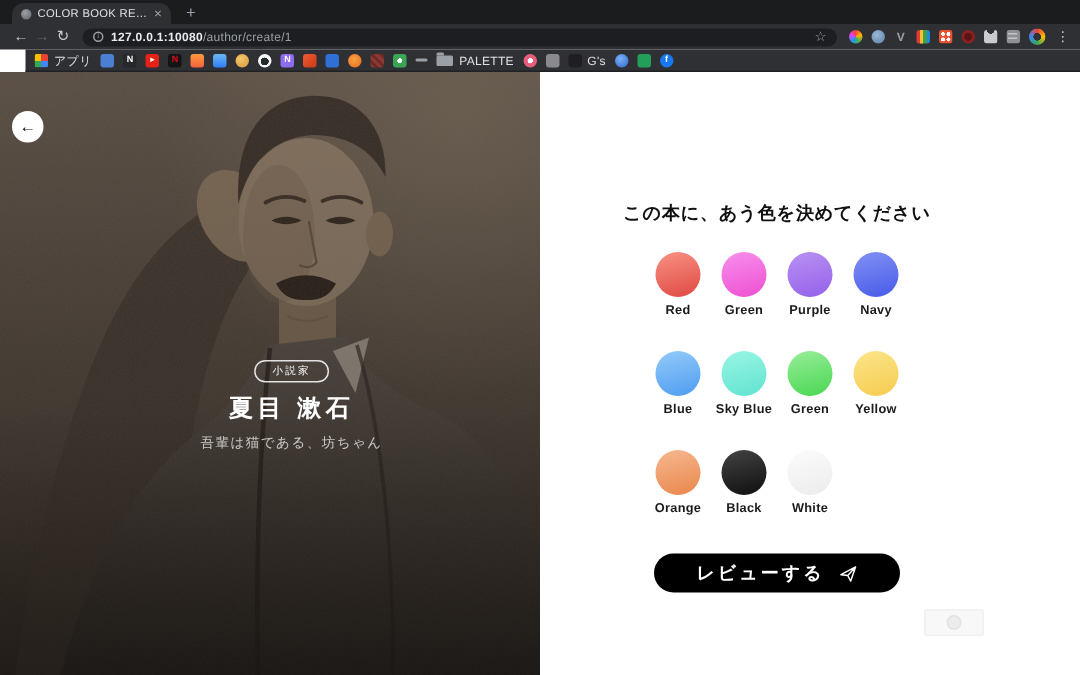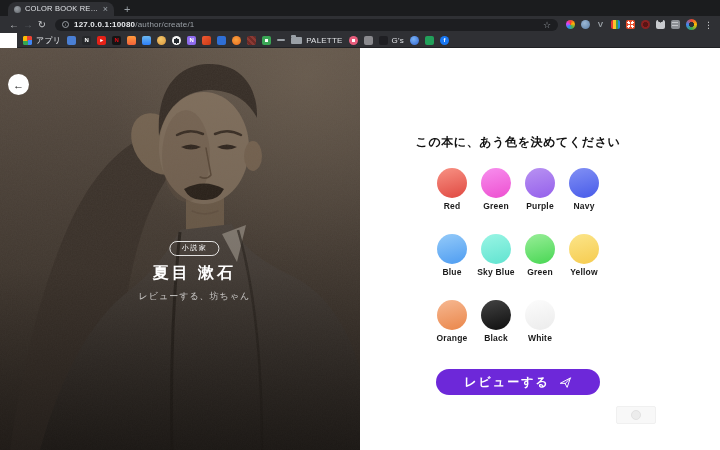--- a/index.html
+++ b/index.html
@@ -51,21 +51,21 @@
   .author-badge { display:inline-block; border:1px solid rgba(255,255,255,.85); color:#fff; font-size:7px; padding:1px 11px 2px; border-radius:8px; letter-spacing:1.5px; }
   .author-name { margin-top:7px; font-size:16px; font-weight:bold; color:#fff; letter-spacing:3px; }
   .author-works { margin-top:6px; font-size:9px; color:rgba(255,255,255,.72); letter-spacing:1px; }
 
   .choose-panel { position:relative; width:316px; height:402px; background:#fff; display:flex; flex-direction:column; align-items:center; padding-top:86px; }
   .heading { font-size:12px; font-weight:bold; color:#111; letter-spacing:.6px; }
   .color-grid { margin-top:17px; display:grid; grid-template-columns:repeat(4,44px); row-gap:23px; }
   .color-cell { display:flex; flex-direction:column; align-items:center; cursor:pointer; }
   .swatch { width:30px; height:30px; border-radius:50%; }
   .swatch-label { margin-top:3px; font-size:8.5px; font-weight:bold; color:#1b1b1b; letter-spacing:.2px; }
-  .submit-btn { margin-top:26px; width:164px; height:26px; border:none; border-radius:14px; background:#6d28d9; color:#fff; font-family:inherit; font-size:12px; font-weight:bold; letter-spacing:2px; display:flex; align-items:center; justify-content:center; gap:9px; cursor:pointer; }
+  .submit-btn { margin-top:26px; width:164px; height:26px; border:none; border-radius:14px; background:#000000; color:#fff; font-family:inherit; font-size:12px; font-weight:bold; letter-spacing:2px; display:flex; align-items:center; justify-content:center; gap:9px; cursor:pointer; }
   .corner-widget { position:absolute; right:20px; bottom:26px; width:40px; height:18px; background:#f8f8f8; border:1px solid #f0f0f0; border-radius:2px; display:flex; align-items:center; justify-content:center; }
   .cw-dot { width:10px; height:10px; border-radius:50%; background:#ececec; border:1px solid #e2e2e2; }
 </style>
 </head>
 <body>
 
 <div class="window">
 
   <div class="tabstrip">
     <div class="tab">
@@ -219,21 +219,21 @@
         <path d="M238 182 C252 230 262 300 262 402" stroke="#352e27" stroke-width="2.5" fill="none" opacity="0.7"></path>
         <rect width="360" height="402" filter="url(#grain)" opacity="0.5"></rect>
       </svg>
       <div class="photo-overlay"></div>
       <button class="back-btn">
         <span>←</span>
       </button>
       <div class="author-block">
         <span class="author-badge">小説家</span>
         <div class="author-name">夏目 漱石</div>
-        <div class="author-works">レビューする、坊ちゃん</div>
+        <div class="author-works">吾輩は猫である、坊ちゃん</div>
       </div>
     </div>
 
     <div class="choose-panel">
       <h1 class="heading">この本に、あう色を決めてください</h1>
       <div class="color-grid" id="color-grid">
           <div class="color-cell">
             <div class="swatch" style="background: linear-gradient(165deg, rgb(245, 137, 124) 12%, rgb(226, 80, 72) 90%);"></div>
             <div class="swatch-label">Red</div>
           </div>

